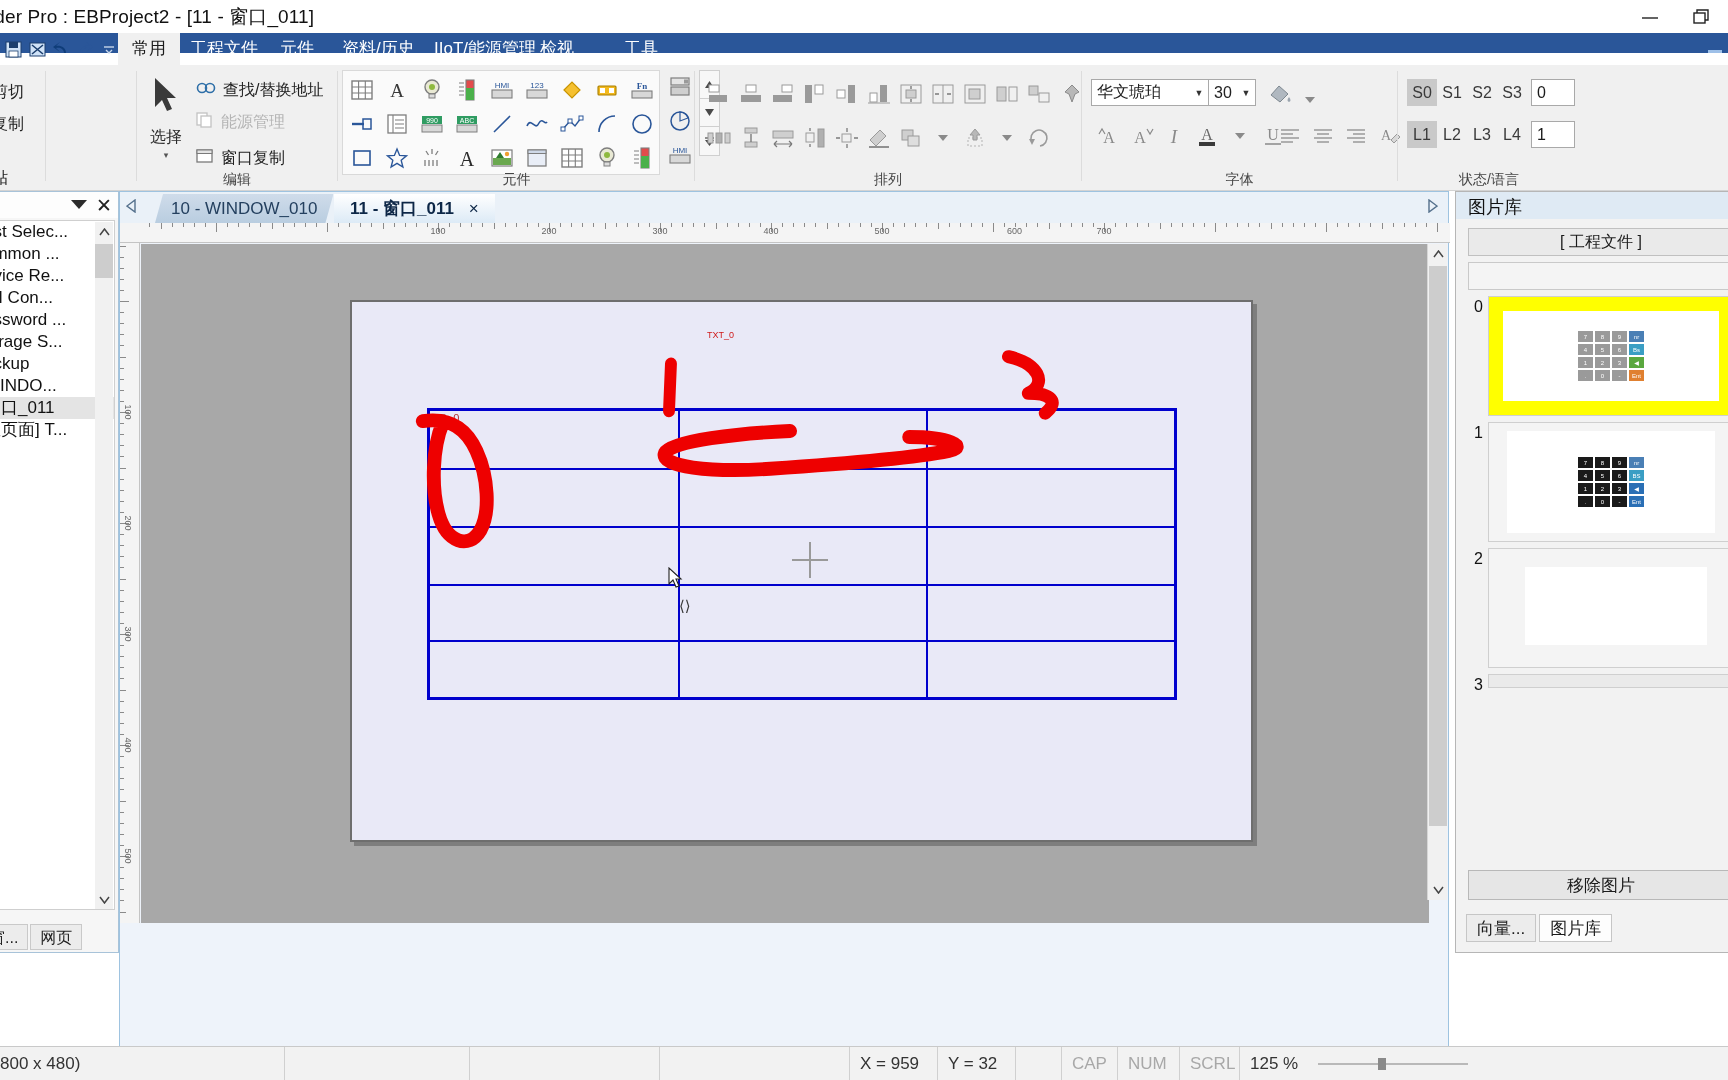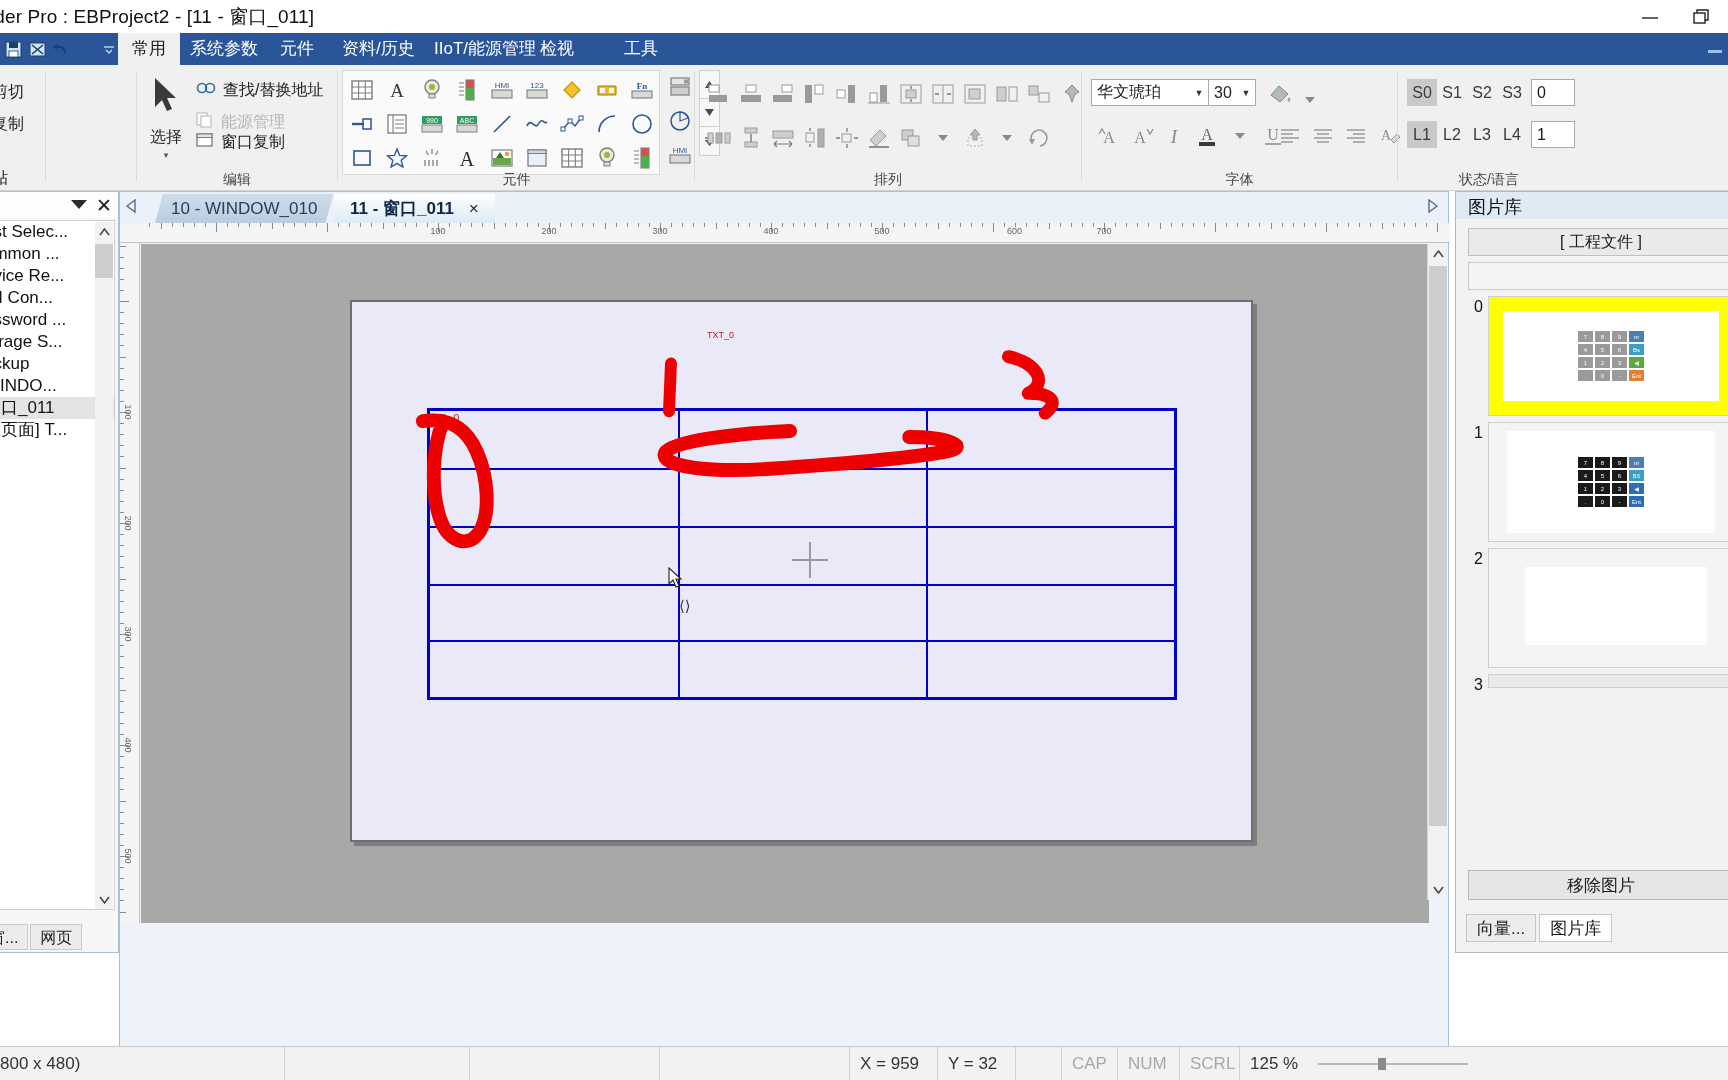--- a/index.html
+++ b/index.html
@@ -22,21 +22,21 @@
   }
   .winbtns{ position:absolute; right:0; top:0; height:33px; display:flex; }
   .winbtn{
     width:52px; height:33px; display:flex; align-items:center; justify-content:center;
     color:#222;
   }
   .winbtn svg{ display:block; }
 
   
   .ribbontabs{
-    position:absolute; left:0; top:33px; width:1728px; height:32px;
+    position:absolute; left:0; top:33px; width:1728px; height:20px;
     background:#2a5699;
   }
   .qat{ position:absolute; left:0; top:0; height:32px; display:flex; align-items:center; gap:2px; padding-left:2px;}
   .qicon{ width:22px; height:26px; display:flex; align-items:center; justify-content:center; }
   .rtab{
     position:absolute; top:0; height:32px; line-height:32px; padding:0 14px;
     color:#ffffff; font-size:17px; white-space:nowrap; cursor:default;
   }
   .rtab.active{ background:#f0f0f0; color:#1b1b1b; font-weight:normal; }
   .ribbon-collapse{ position:absolute; right:6px; top:11px; width:14px; height:10px; }
@@ -279,21 +279,21 @@
       </div>
       <div class="qicon">
         <svg width="12" height="12" viewBox="0 0 12 12">
             <line x1="1" y1="4" x2="11" y2="4" stroke="#c7d6ea" stroke-width="1.4"></line>
             <polyline points="3,7 6,10 9,7" fill="none" stroke="#c7d6ea" stroke-width="1.4"></polyline>
           </svg>
       </div>
     </div>
 
     <div class="rtab active" style="left:118px;">常用</div>
-    <div class="rtab" style="left:176px;">系统参数</div>
+    <div class="rtab" style="left:176px;">工程文件</div>
     <div class="rtab" style="left:266px;">元件</div>
     <div class="rtab" style="left:328px;">资料/历史</div>
     <div class="rtab" style="left:420px;text-align:center;">IIoT/能源管理</div>
     <div class="rtab" style="left:526px;">检视</div>
     <div class="rtab" style="left:610px;">工具</div>
 
     <div class="ribbon-collapse">
       <svg width="14" height="10" viewBox="0 0 14 10">
           <rect x="0" y="4" width="14" height="3" fill="#9ec0e8"></rect>
         </svg>
@@ -339,21 +339,21 @@
       </div>
       <div class="smallitem dim" style="left:58px; top:44px;">
         <span>
           <svg width="18" height="16" viewBox="0 0 18 16">
               <rect x="1" y="1" width="10" height="12" fill="#fff" stroke="#c2c2c2" stroke-width="1.3"></rect>
               <rect x="5" y="4" width="10" height="11" fill="#fff" stroke="#c2c2c2" stroke-width="1.3"></rect>
             </svg>
         </span>
         <span>能源管理</span>
       </div>
-      <div class="smallitem" style="left:58px; top:64px;">
+      <div class="smallitem" style="left:58px; top:80px;">
         <span>
           <svg width="18" height="16" viewBox="0 0 18 16">
               <rect x="1" y="2" width="15" height="12" fill="#fff" stroke="#7a7a7a" stroke-width="1.3"></rect>
               <rect x="1" y="2" width="15" height="3.5" fill="#e4e4e4" stroke="#7a7a7a" stroke-width="1"></rect>
             </svg>
         </span>
         <span>窗口复制</span>
       </div>
       <div class="glabel">编辑</div>
     </div>

